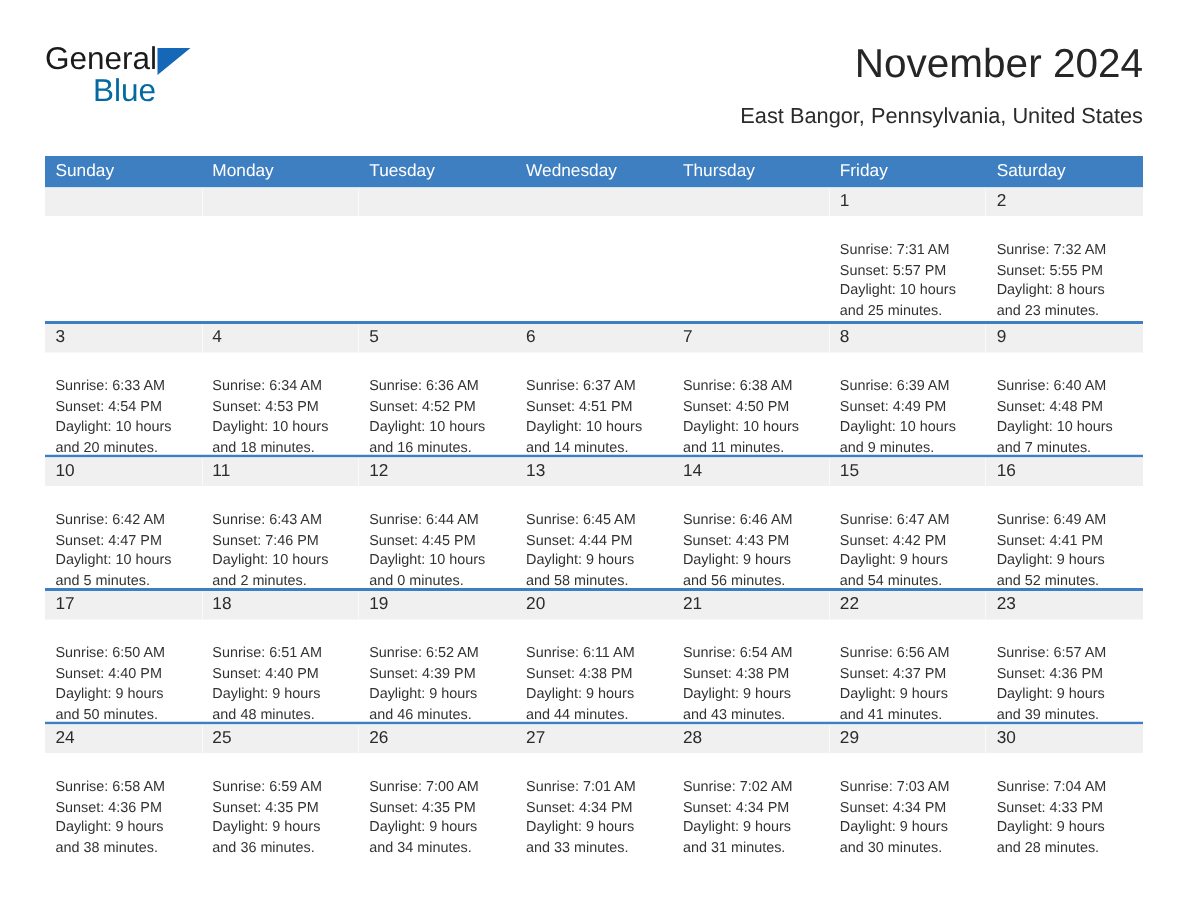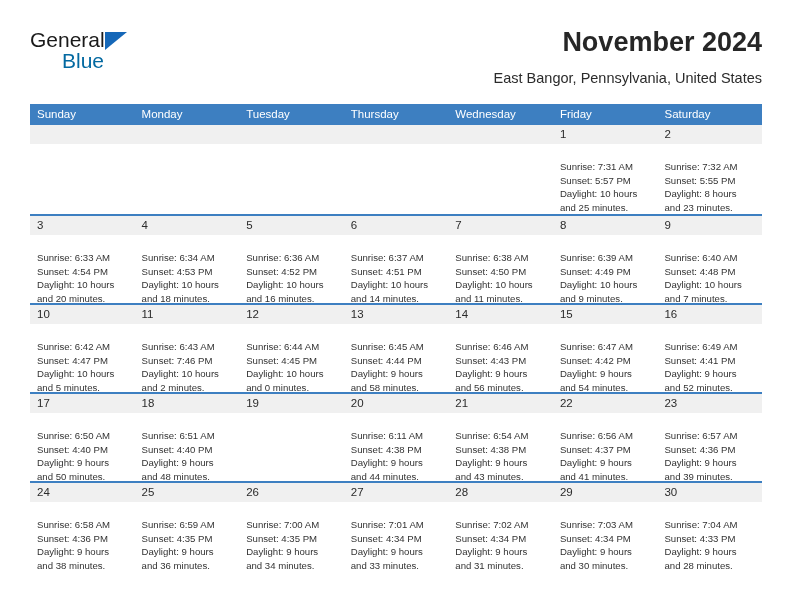--- a/index.html
+++ b/index.html
@@ -69,21 +69,21 @@
   .title-block {
     position: absolute;
     right: 0;
     top: -2px;
     text-align: right;
   }
   .cal-title {
     font-size: 27px;
     line-height: 32px;
     color: #262626;
-    font-weight: bold;
+    font-weight: normal;
     margin: 0;
     white-space: nowrap;
   }
   .cal-subtitle {
     font-size: 14.5px;
     line-height: 20px;
     color: #2b2b2b;
     margin: 10px 0 0 0;
     white-space: nowrap;
     padding-left: 44px;
@@ -173,22 +173,22 @@
       <div class="cal-subtitle">East Bangor, Pennsylvania, United States</div>
     </div>
 
   </div>
 
   <div class="calendar">
     <div class="weekday-row">
       <div class="weekday">Sunday</div>
       <div class="weekday">Monday</div>
       <div class="weekday">Tuesday</div>
+      <div class="weekday">Wednesday</div>
       <div class="weekday">Thursday</div>
-      <div class="weekday">Wednesday</div>
       <div class="weekday">Friday</div>
       <div class="weekday">Saturday</div>
     </div>
 
     <div id="weeks-container">
         <div class="week-row first-week">
           <div class="day-cell empty">
             <div class="daynum-band">
               <div class="daynum"></div>
             </div>
@@ -396,20 +396,25 @@
             <div class="day-info">
               <div class="line">Sunrise: 6:51 AM</div>
               <div class="line">Sunset: 4:40 PM</div>
               <div class="daylight">Daylight: 9 hours and 48 minutes.</div>
             </div>
           </div>
           <div class="day-cell">
             <div class="daynum-band">
               <div class="daynum">19</div>
             </div>
+            <div class="day-info">
+              <div class="line">Sunrise: 6:52 AM</div>
+              <div class="line">Sunset: 4:39 PM</div>
+              <div class="daylight">Daylight: 9 hours and 46 minutes.</div>
+            </div>
           </div>
           <div class="day-cell">
             <div class="daynum-band">
               <div class="daynum">20</div>
             </div>
             <div class="day-info">
               <div class="line">Sunrise: 6:11 AM</div>
               <div class="line">Sunset: 4:38 PM</div>
               <div class="daylight">Daylight: 9 hours and 44 minutes.</div>
             </div>

